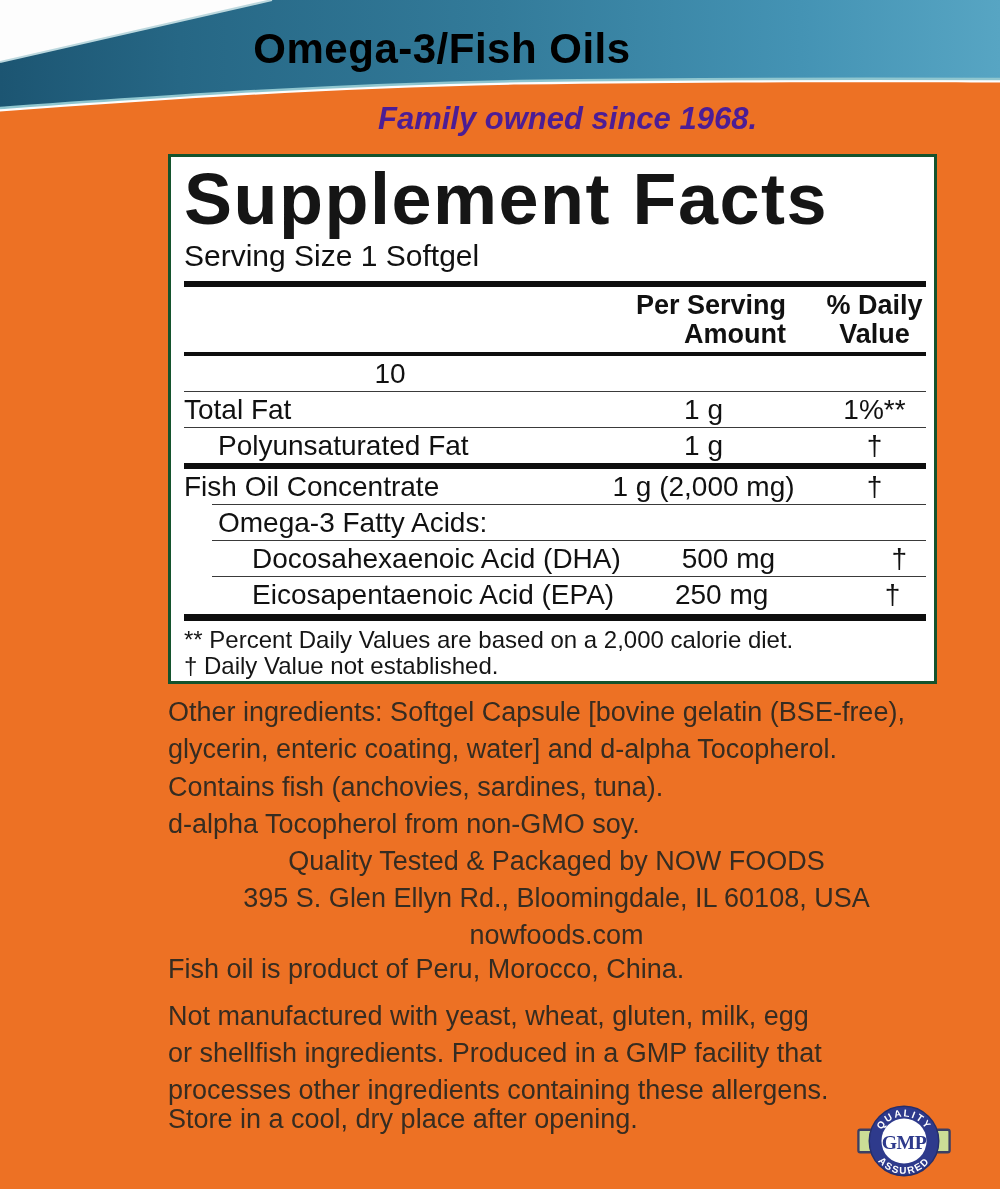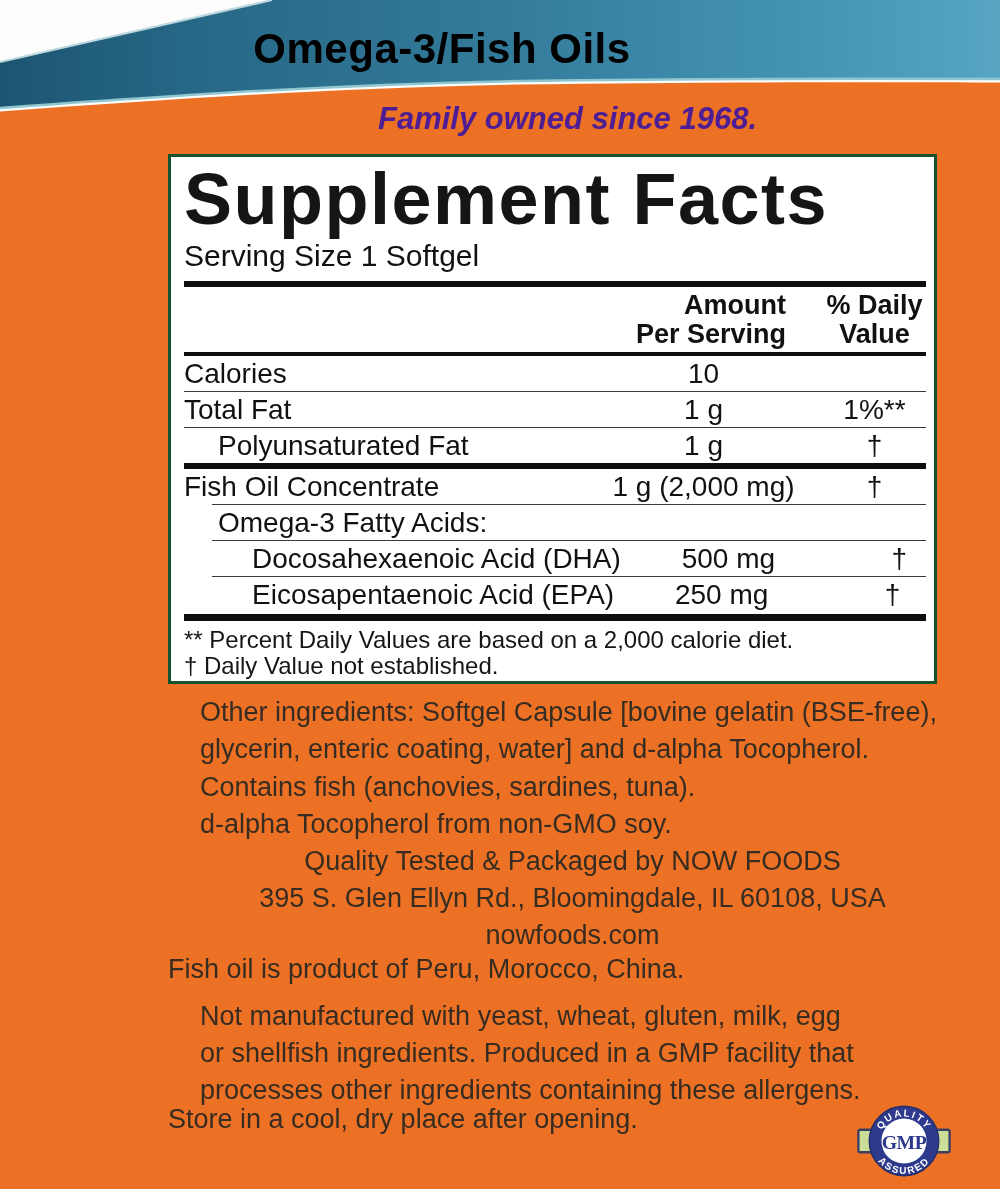--- a/index.html
+++ b/index.html
@@ -48,21 +48,21 @@
   .ind1 .cname { padding-left:34px; }
   .ind2 .cname { padding-left:68px; }
   .hl { border-top:1.5px solid #3A3A3A; height:0; }
   .hl-ind { margin-left:28px; }
   .footnotes { margin-top:6px; font-size:24px; line-height:26px; color:#151515; }
   
   .para {
     position:absolute; left:168px; width:745px;
     font-size:27px; line-height:37px; color:#362C21;
   }
-  .para div { white-space:nowrap;margin-left:32px; }
+  .para div { white-space:nowrap; }
   .p-other   { top:694px; }
   .p-contains{ top:769px; }
   .p-company { top:843px; text-align:center; padding-left:16px; }
   .p-origin  { top:951px; }
   .p-allergen{ top:998px; }
   .p-storage { top:1101px; }
   
   .seal { position:absolute; left:857px; top:1094px; width:94px; height:94px; }
 </style>
 </head>
@@ -93,32 +93,31 @@
   <div class="tagline">Family owned since 1968.</div>
 
   <div class="facts">
     <div class="facts-title">Supplement Facts</div>
     <div class="serving">Serving Size 1 Softgel</div>
     <div class="bar bar6 bar-serving"></div>
 
     <div class="cols hdr-row">
       <div></div>
       <div class="hdr hdr-amount">
+        <div>Per Serving</div>
         <div>Amount</div>
-        <div>Per Serving</div>
       </div>
       <div class="hdr hdr-daily">
         <div>% Daily</div>
         <div>Value</div>
       </div>
     </div>
     <div class="bar bar4 bar-header"></div>
 
     <div class="cols frow">
-      <div class="cname">Calories</div>
       <div class="camt">10</div>
       <div class="cdv"></div>
     </div>
     <div class="hl"></div>
 
     <div class="cols frow">
       <div class="cname">Total Fat</div>
       <div class="camt">1 g</div>
       <div class="cdv">1%**</div>
     </div>

